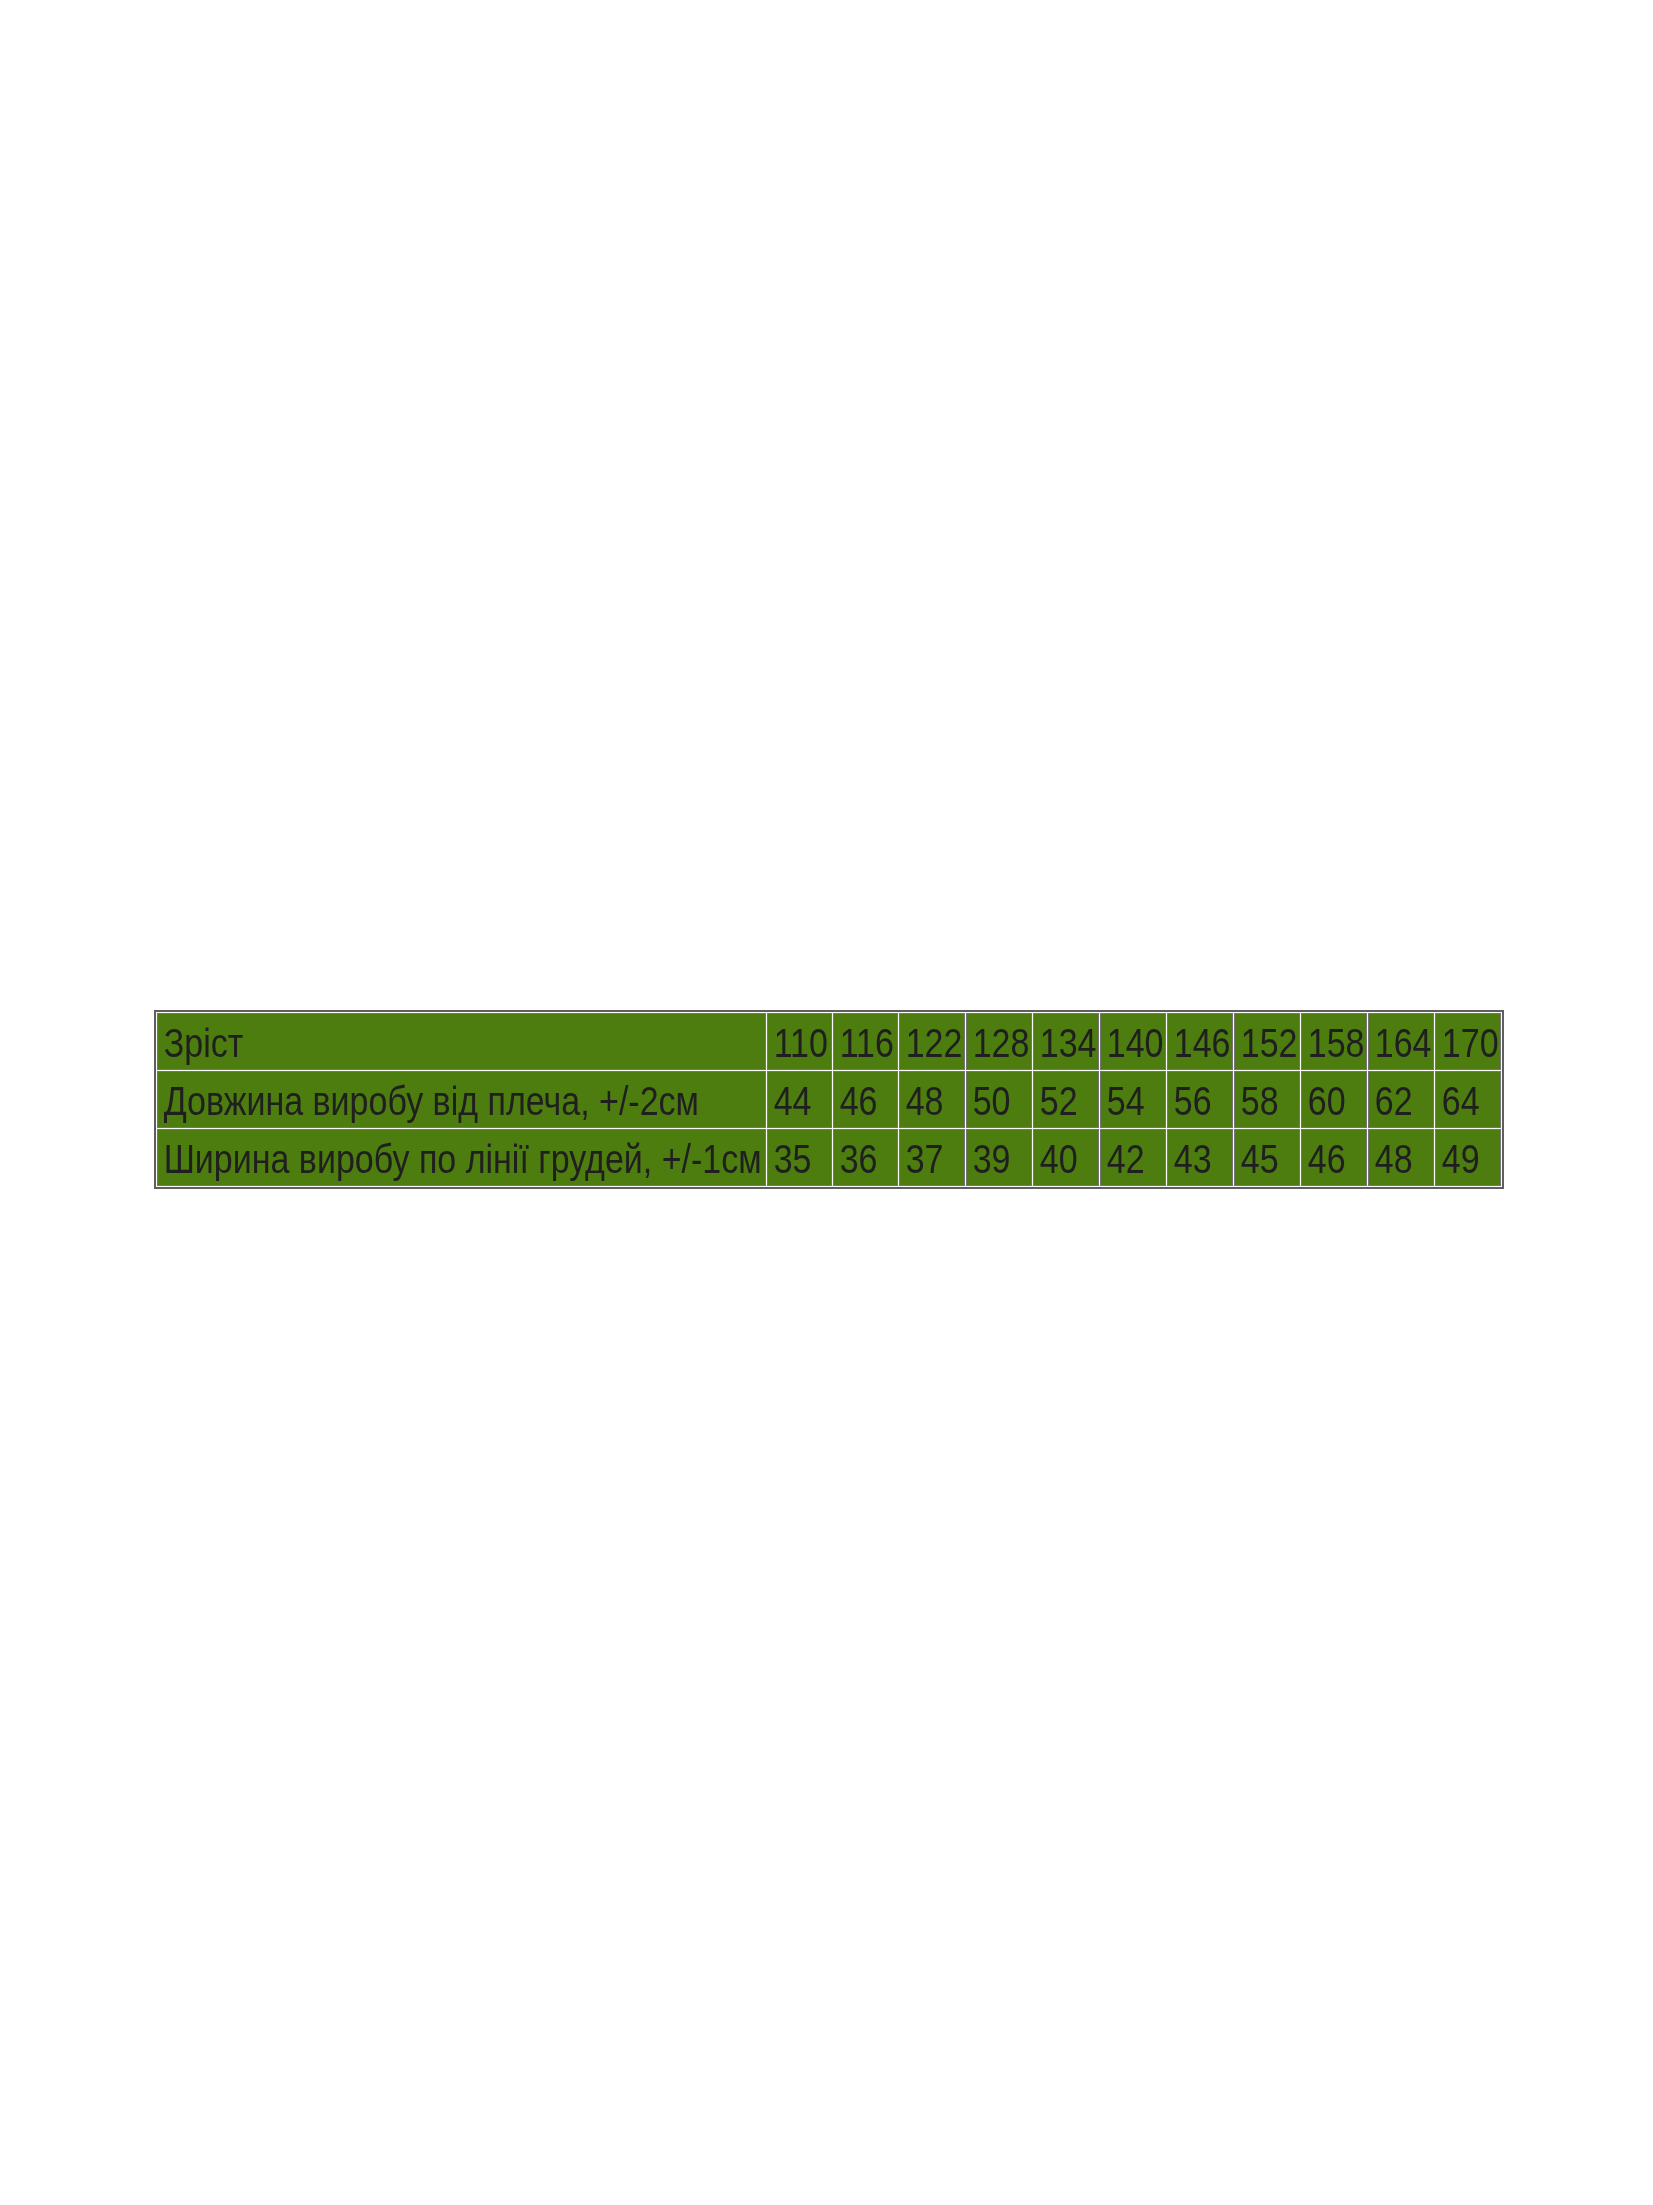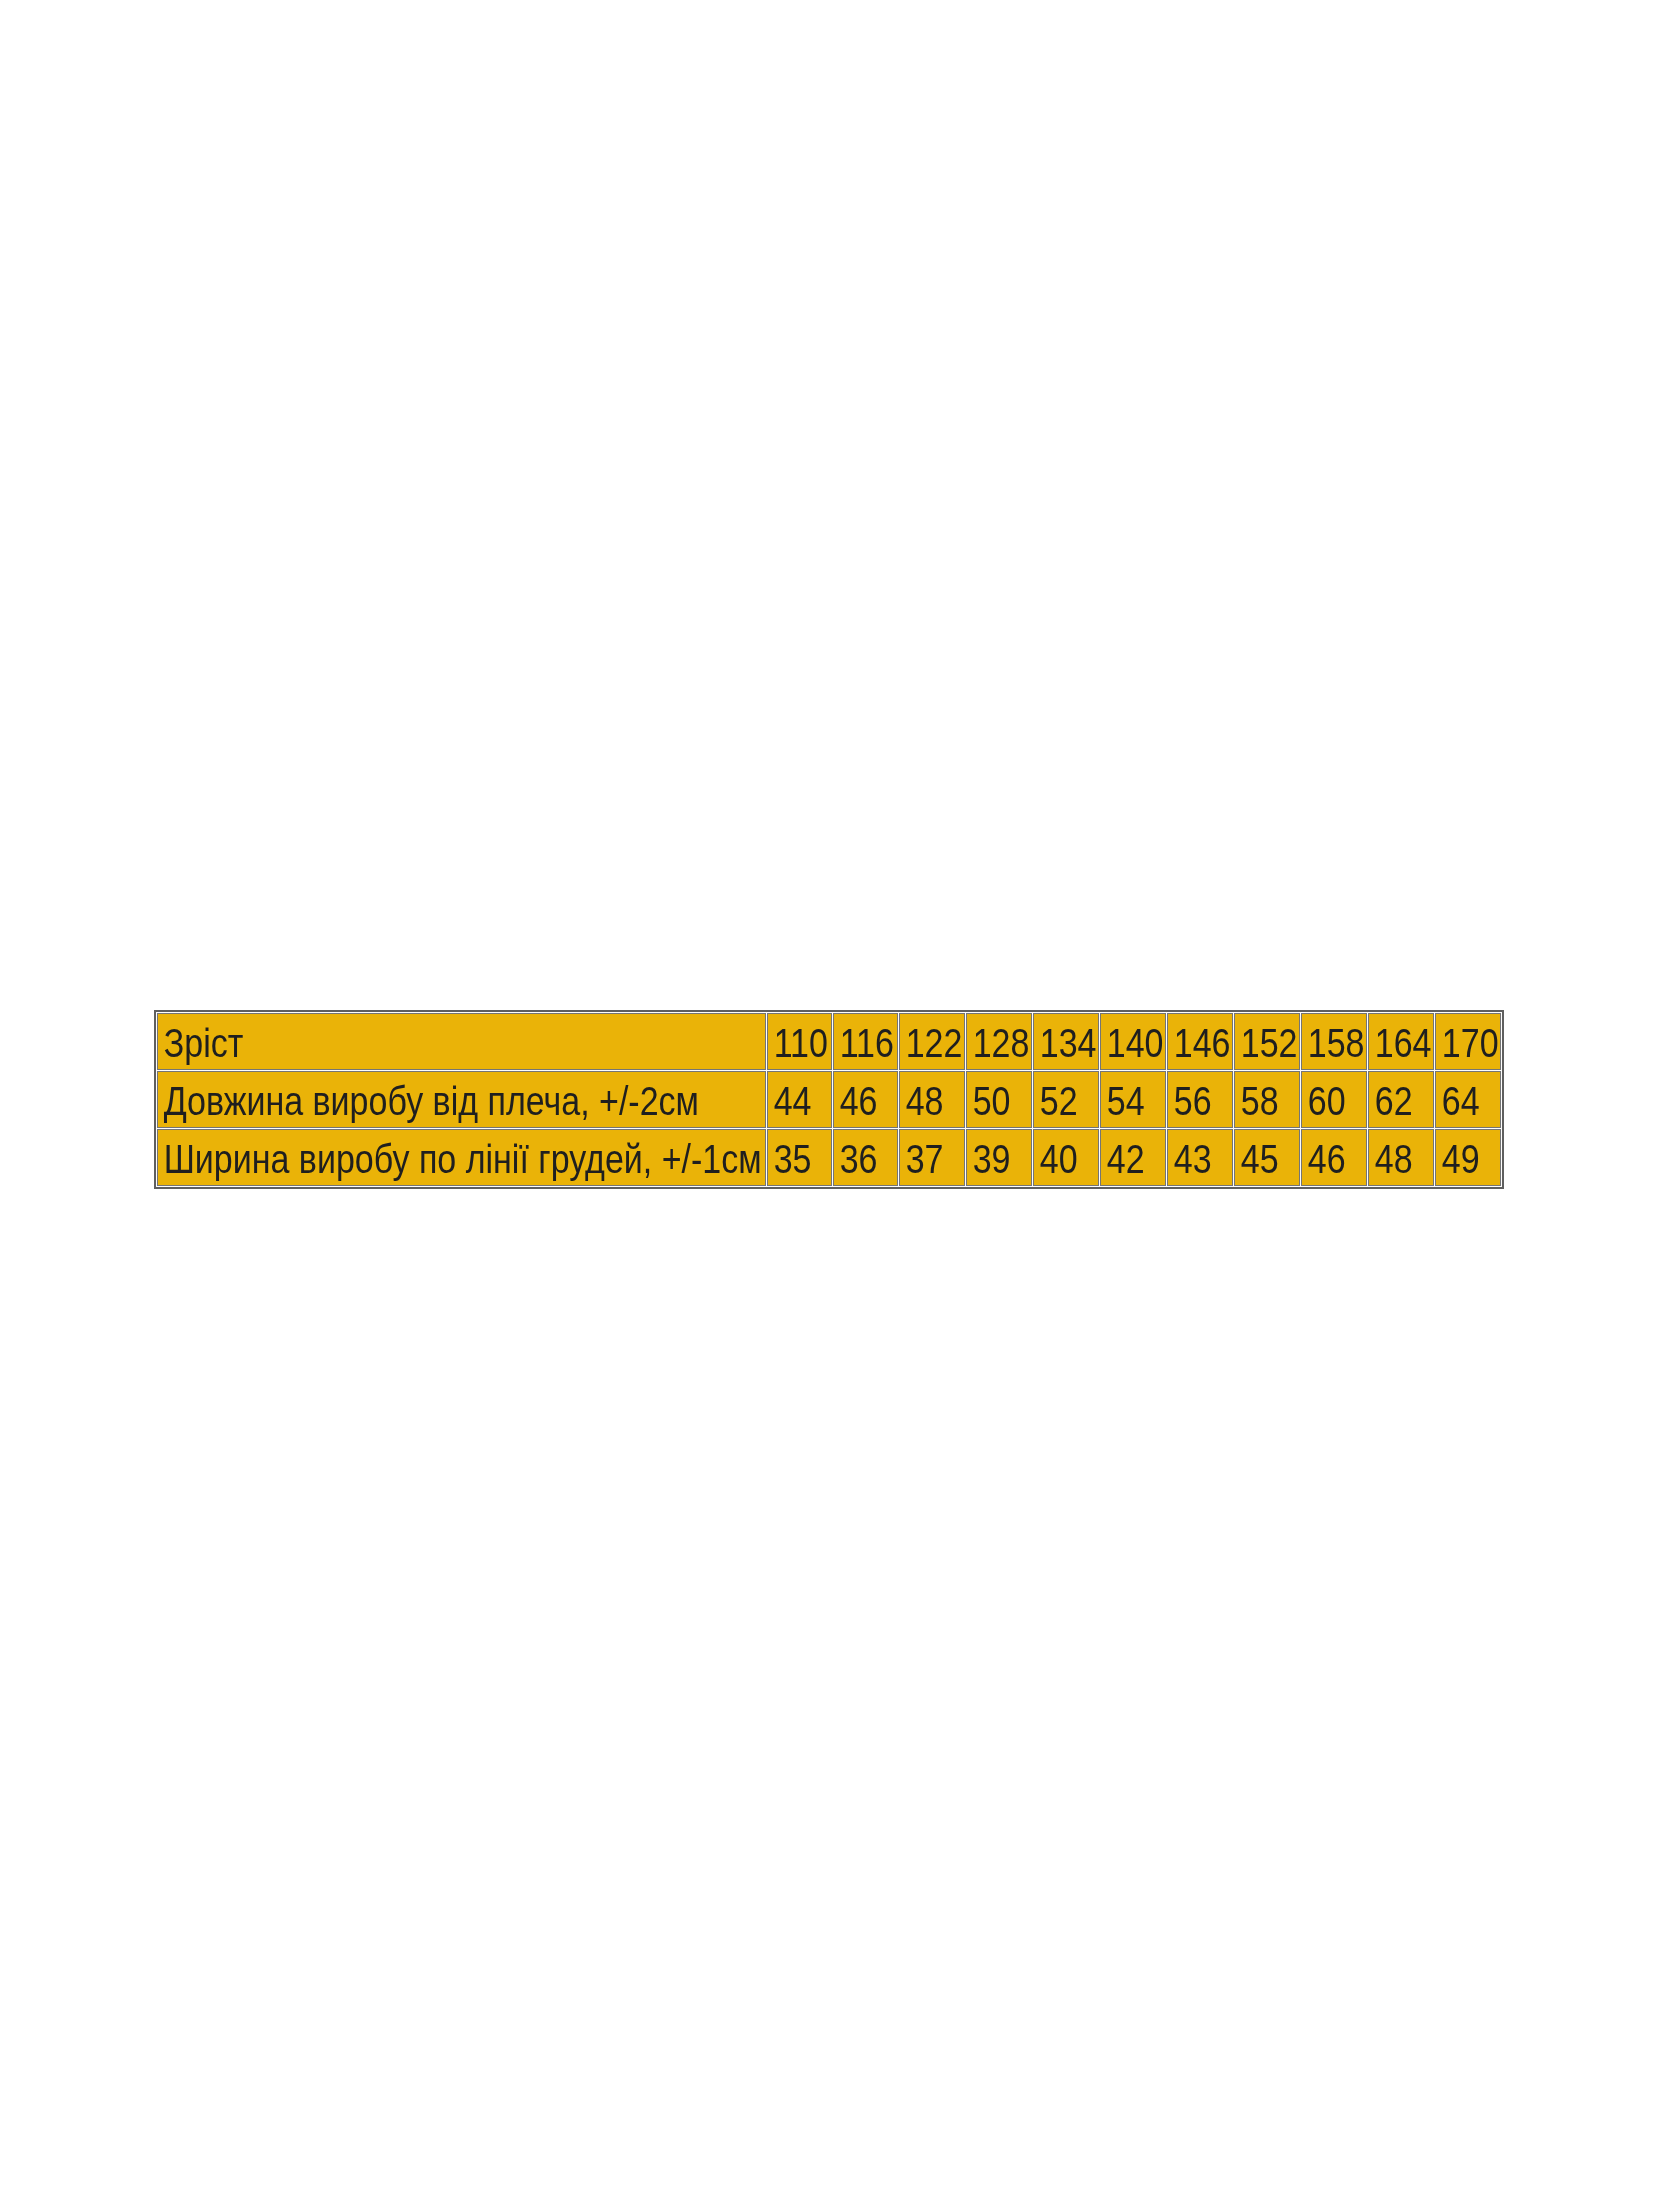--- a/index.html
+++ b/index.html
@@ -25,21 +25,21 @@
     border: 2.5px solid #5f5f5f;
     background: #fdfdfd;
     table-layout: fixed;
   }
   table.size-chart td {
     box-sizing: border-box;
     border: 1.6px solid #757575;
     height: 57px;
     vertical-align: middle;
     padding: 0 1.6px 0 5.7px;
-    background: #eab308;
+    background: #4d7c0f;
     white-space: nowrap;
     overflow: visible;
   }
   td.label-cell { width: 609px; }
   td.num-cell   { width: 65px;  }
   .t {
     display: inline-block;
     font-size: 34px;
     line-height: 1;
     color: #1f1f1f;

